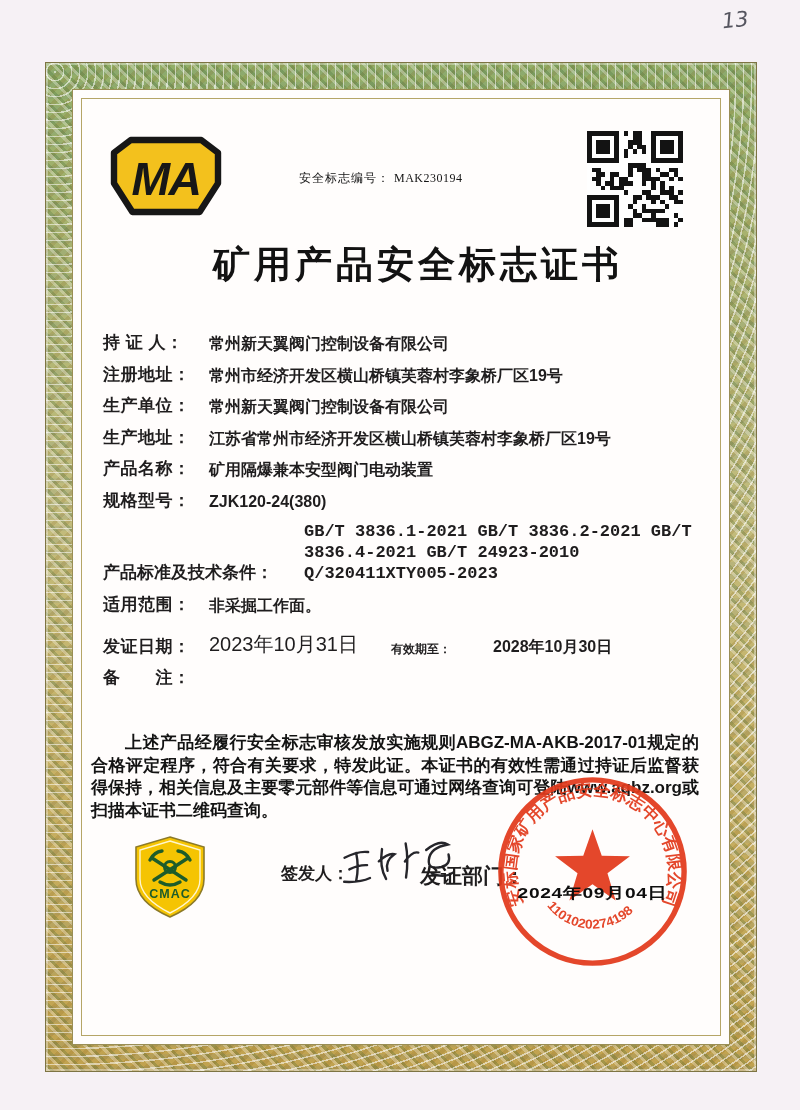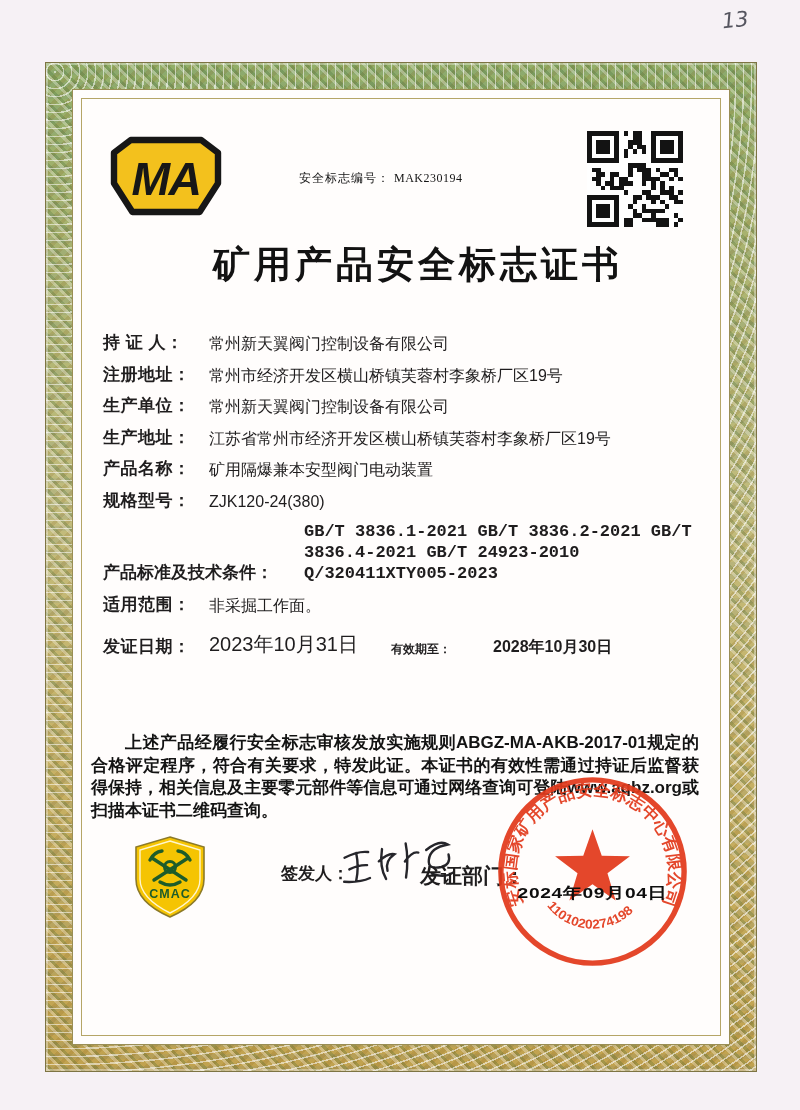--- a/index.html
+++ b/index.html
@@ -45,21 +45,21 @@
   .qr{position:absolute;left:514px;top:41px;width:96px;height:96px;}
   .title{
     position:absolute;left:0;top:150px;width:100%;text-align:center;
     font-family:"Liberation Serif",serif;font-weight:bold;font-size:37px;
     letter-spacing:4px;color:#121212;margin-left:17px;
   }
   
   .fields{position:absolute;left:30px;right:26px;top:241px;}
   .row{display:flex;align-items:flex-end;margin-bottom:8.5px;min-height:22px;}
   .lab{flex:none;width:106px;font-weight:bold;font-size:17px;letter-spacing:.5px;white-space:nowrap;}
-  .val{flex:1;font-weight:normal;font-size:16px;line-height:21px;padding-top:1px;}
+  .val{flex:1;font-weight:bold;font-size:16px;line-height:21px;padding-top:1px;}
   .row.wide .lab{width:201px;letter-spacing:0;}
   .row.wide .val{font-size:17px;font-family:"Liberation Mono","DejaVu Sans Mono",monospace;font-weight:bold;line-height:21px;}
   .row.dates{margin-top:14px;}
   .row.dates .v1{flex:none;width:182px;font-weight:normal;font-size:20px;padding-top:1px;}
   .row.dates .l2{flex:none;width:102px;font-weight:bold;font-size:12px;white-space:nowrap;}
   .row.dates .v2{flex:1;font-weight:bold;font-size:16px;padding-top:1px;}
   .row.remark{margin-top:8px;}
   
   .statement{
     position:absolute;left:18px;top:642px;width:608px;
@@ -250,20 +250,24 @@
       <div class="row">
         <span class="lab">适用范围：</span>
         <span class="val">非采掘工作面。</span>
       </div>
       <div class="row dates">
         <span class="lab">发证日期：</span>
         <span class="v1">2023年10月31日</span>
         <span class="l2">有效期至：</span>
         <span class="v2">2028年10月30日</span>
       </div>
+      <div class="row remark">
+        <span class="lab">备　　注：</span>
+        <span class="val"></span>
+      </div>
     </div>
 
     <div class="statement">上述产品经履行安全标志审核发放实施规则ABGZ-MA-AKB-2017-01规定的合格评定程序，符合有关要求，特发此证。本证书的有效性需通过持证后监督获得保持，相关信息及主要零元部件等信息可通过网络查询可登陆www.aqbz.org或扫描本证书二维码查询。</div>
 
     <svg class="cmac" viewBox="0 0 80 86">
       <path d="M40,3 L74,13 V45 C74,64 56,76 40,83 C24,76 6,64 6,45 V13 Z" fill="#f5c402" stroke="#8c7a28" stroke-width="1.6"></path>
       <path d="M40,7 L70,16 V45 C70,61 54,72 40,79 C26,72 10,61 10,45 V16 Z" fill="none" stroke="#fff6cf" stroke-width="1.4"></path>
       <g stroke="#1d5c2a" stroke-width="3.4" stroke-linecap="round" fill="none">
         <path d="M22,24 L56,46"></path>
         <path d="M58,24 L24,46"></path>

